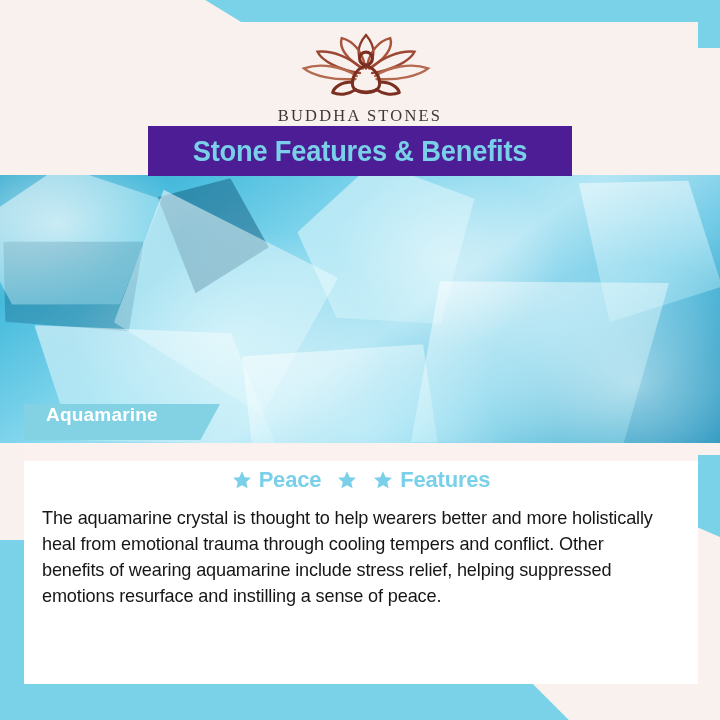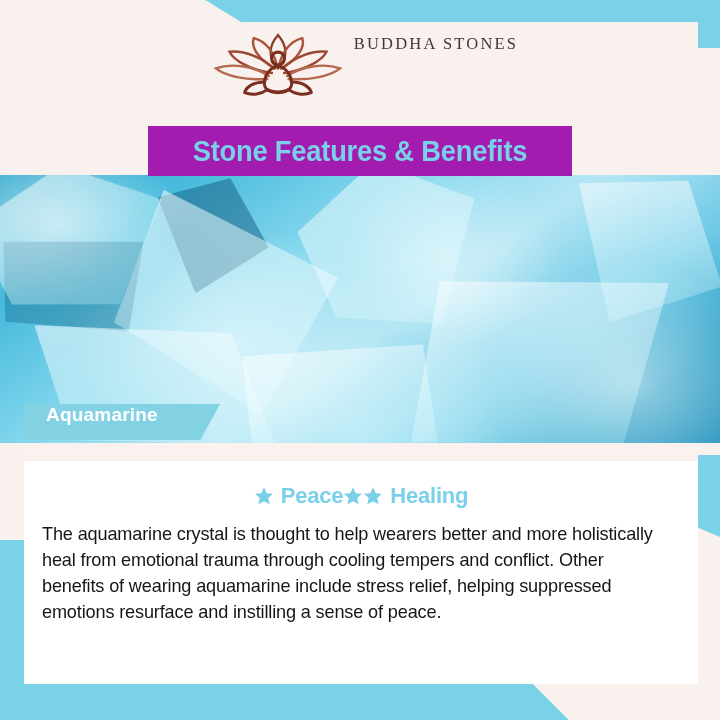--- a/index.html
+++ b/index.html
@@ -39,34 +39,34 @@
     width:674px; height:676px;
     background:#f9f1ee; z-index:2;
   }
 
   
   .header {
     position:absolute; left:0; top:22px; width:720px; height:153px;
     z-index:5;
     display:flex; flex-direction:column; align-items:center;
   }
-  .logo-wrap { margin-top:7px; display:flex; align-items:flex-start; }
+  .logo-wrap { margin-top:7px; display:flex; flex-direction:column; align-items:flex-end; }
   .logo-mark { width:152px; height:72px; display:block; }
   .logo-text {
     margin-top:5px;
     font-family:"Liberation Serif", serif;
     font-size:16.5px; letter-spacing:2.2px;
     color:#3d3836; font-weight:400;
   }
 
   
   .title-banner {
     position:absolute; left:148px; top:126px;
     width:424px; height:50px;
-    background:#a21caf;
+    background:#4c1d95;
     display:flex; align-items:center; justify-content:center;
     z-index:6;
   }
   .title-text {
     font-size:29px; font-weight:bold;
     color:#7ad0e8;
     letter-spacing:-0.2px;
     transform:scaleX(0.94);
     white-space:nowrap;
   }
@@ -139,21 +139,21 @@
   }
   .content {
     position:absolute; left:24px; top:461px; width:674px; height:223px;
     background:#ffffff; z-index:5;
     padding:0 18px;
   }
 
   
   .benefits {
     display:flex; align-items:center; justify-content:center;
-    padding-top:22px;
+    gap:16px; padding-top:6px;
   }
   .benefit { display:flex; align-items:center; gap:7px; }
   .star { width:20px; height:20px; display:block; }
   .benefit-label {
     color:#7ad0e8; font-size:22px; font-weight:bold;
     letter-spacing:-0.2px;
   }
 
   
   .description {
@@ -231,21 +231,21 @@
     </div>
     <div class="benefit">
       <svg class="star" viewBox="0 0 24 24">
         <polygon points="12,1.5 15.2,8.6 22.8,9.4 17.1,14.5 18.7,22 12,18.2 5.3,22 6.9,14.5 1.2,9.4 8.8,8.6" fill="#7ad0e8"></polygon>
       </svg>
     </div>
     <div class="benefit">
       <svg class="star" viewBox="0 0 24 24">
         <polygon points="12,1.5 15.2,8.6 22.8,9.4 17.1,14.5 18.7,22 12,18.2 5.3,22 6.9,14.5 1.2,9.4 8.8,8.6" fill="#7ad0e8"></polygon>
       </svg>
-      <span class="benefit-label">Healing</span>
+      <span class="benefit-label">Features</span>
     </div>
   </div>
   <p class="description">The aquamarine crystal is thought to help wearers better and more holistically heal from emotional trauma through cooling tempers and conflict. Other benefits of wearing aquamarine include stress relief, helping suppressed emotions resurface and instilling a sense of peace.</p>
 </div>
 
 <div class="bar-top"></div>
 <div class="bar-right"></div>
 <div class="bar-bottom"></div>
 <div class="bar-left"></div>
 

